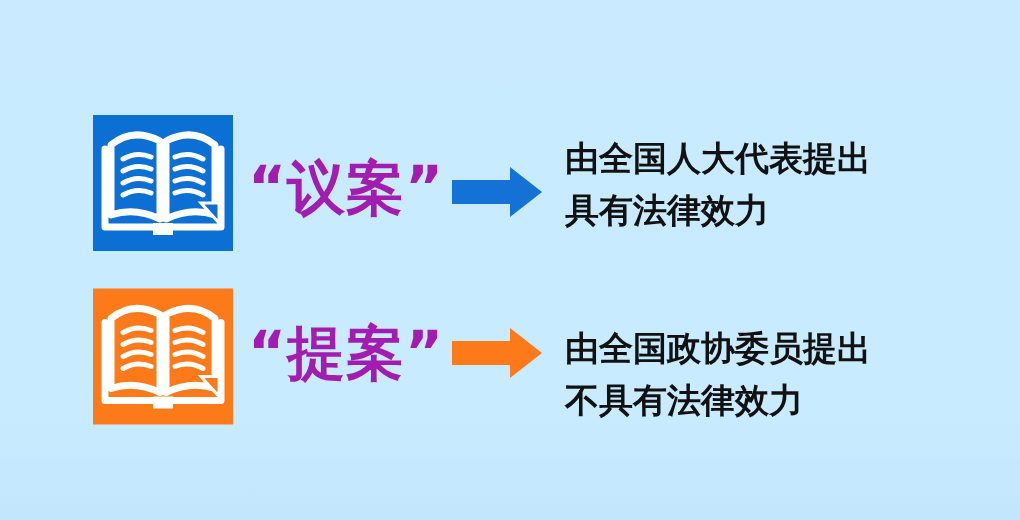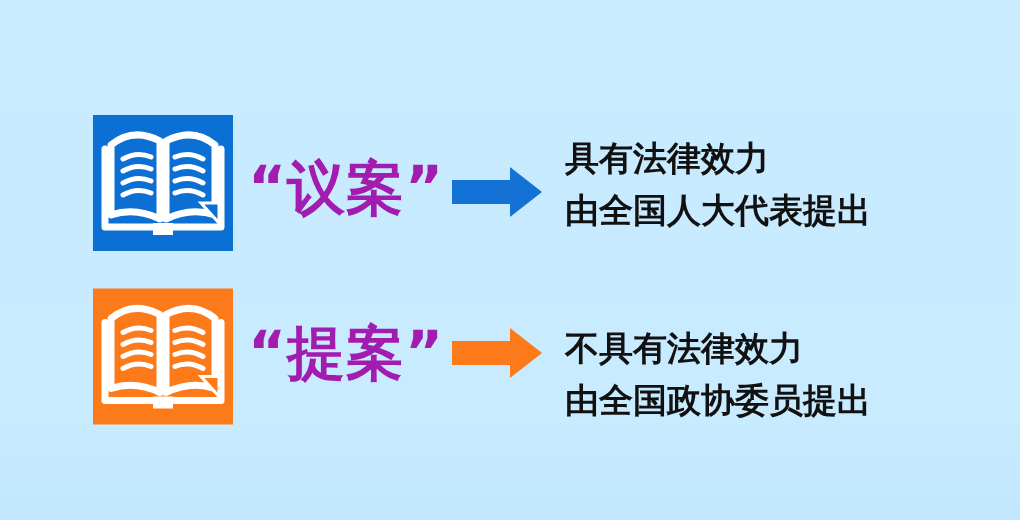--- a/index.html
+++ b/index.html
@@ -48,22 +48,22 @@
       </g>
       <rect x="60" y="108" width="20" height="12" fill="#fff"></rect>
       <path d="M108 88 L126 88 L126 108 Z" fill="#0b6fd3" stroke="#fff" stroke-width="3"></path>
     </svg>
   </div>
   <div class="term" style="top:150px;">“议案”</div>
   <svg class="arrow" style="top:165px;" width="92" height="54" viewBox="0 0 92 54">
     <polygon points="2,15 60,15 60,2 92,27 60,52 60,39 2,39" fill="#1472d6"></polygon>
   </svg>
   <div class="desc" style="top:132px;">
+    <div>由全国人大代表提出</div>
     <div>具有法律效力</div>
-    <div>由全国人大代表提出</div>
   </div>
 </div>
 
 <div class="row" style="top:0;">
   <div class="icon-box" style="top:288px; height:137px;">
     <svg width="140" height="137" viewBox="0 0 140 136">
       <rect width="140" height="136" fill="#fd7a1b"></rect>
       <g fill="none" stroke="#fff" stroke-width="7" stroke-linecap="round" stroke-linejoin="round">
         <path d="M18 30 Q40 12 67 26 L67 104 Q42 92 18 100 Z"></path>
         <path d="M122 30 Q100 12 73 26 L73 104 Q98 92 122 100 Z"></path>
@@ -81,16 +81,16 @@
       </g>
       <rect x="60" y="108" width="20" height="12" fill="#fff"></rect>
       <path d="M108 88 L126 88 L126 108 Z" fill="#fd7a1b" stroke="#fff" stroke-width="3"></path>
     </svg>
   </div>
   <div class="term" style="top:315px;">“提案”</div>
   <svg class="arrow" style="top:327px;" width="92" height="52" viewBox="0 0 92 52">
     <polygon points="2,14 60,14 60,1 92,26 60,51 60,38 2,38" fill="#fd7a1b"></polygon>
   </svg>
   <div class="desc" style="top:322px;">
+    <div>由全国政协委员提出</div>
     <div>不具有法律效力</div>
-    <div>由全国政协委员提出</div>
   </div>
 </div>
 
 </body></html>

